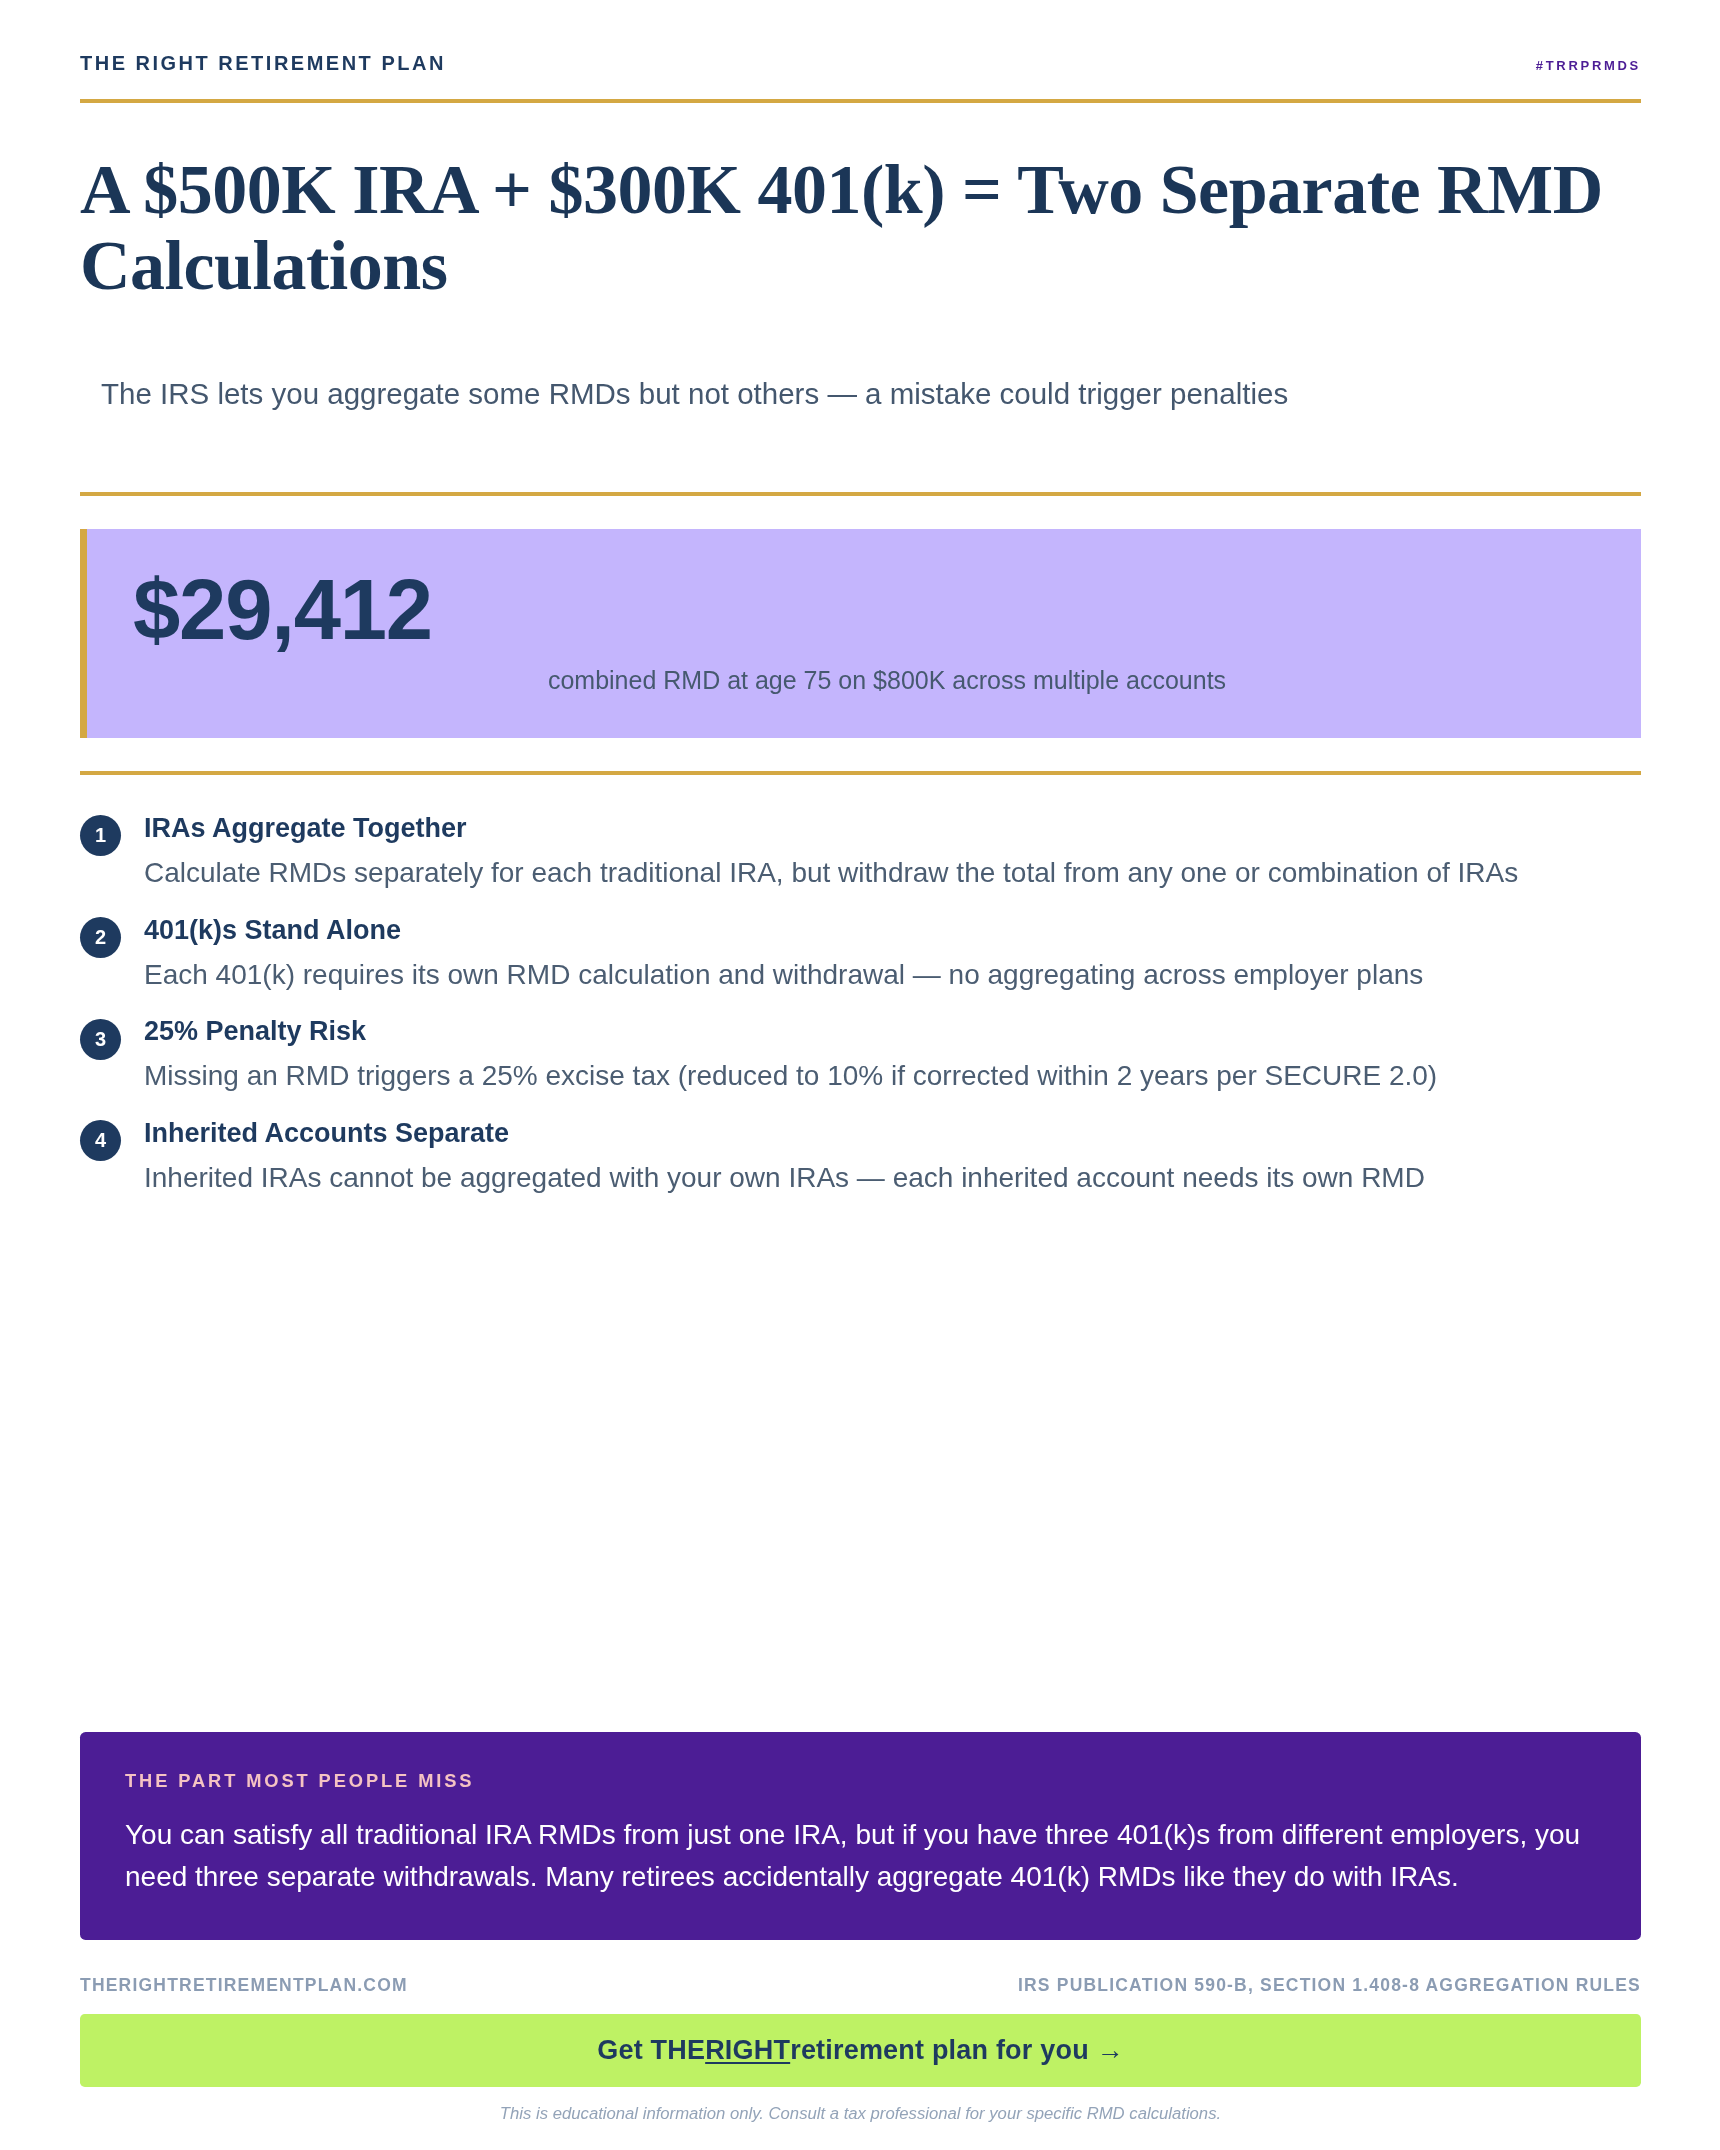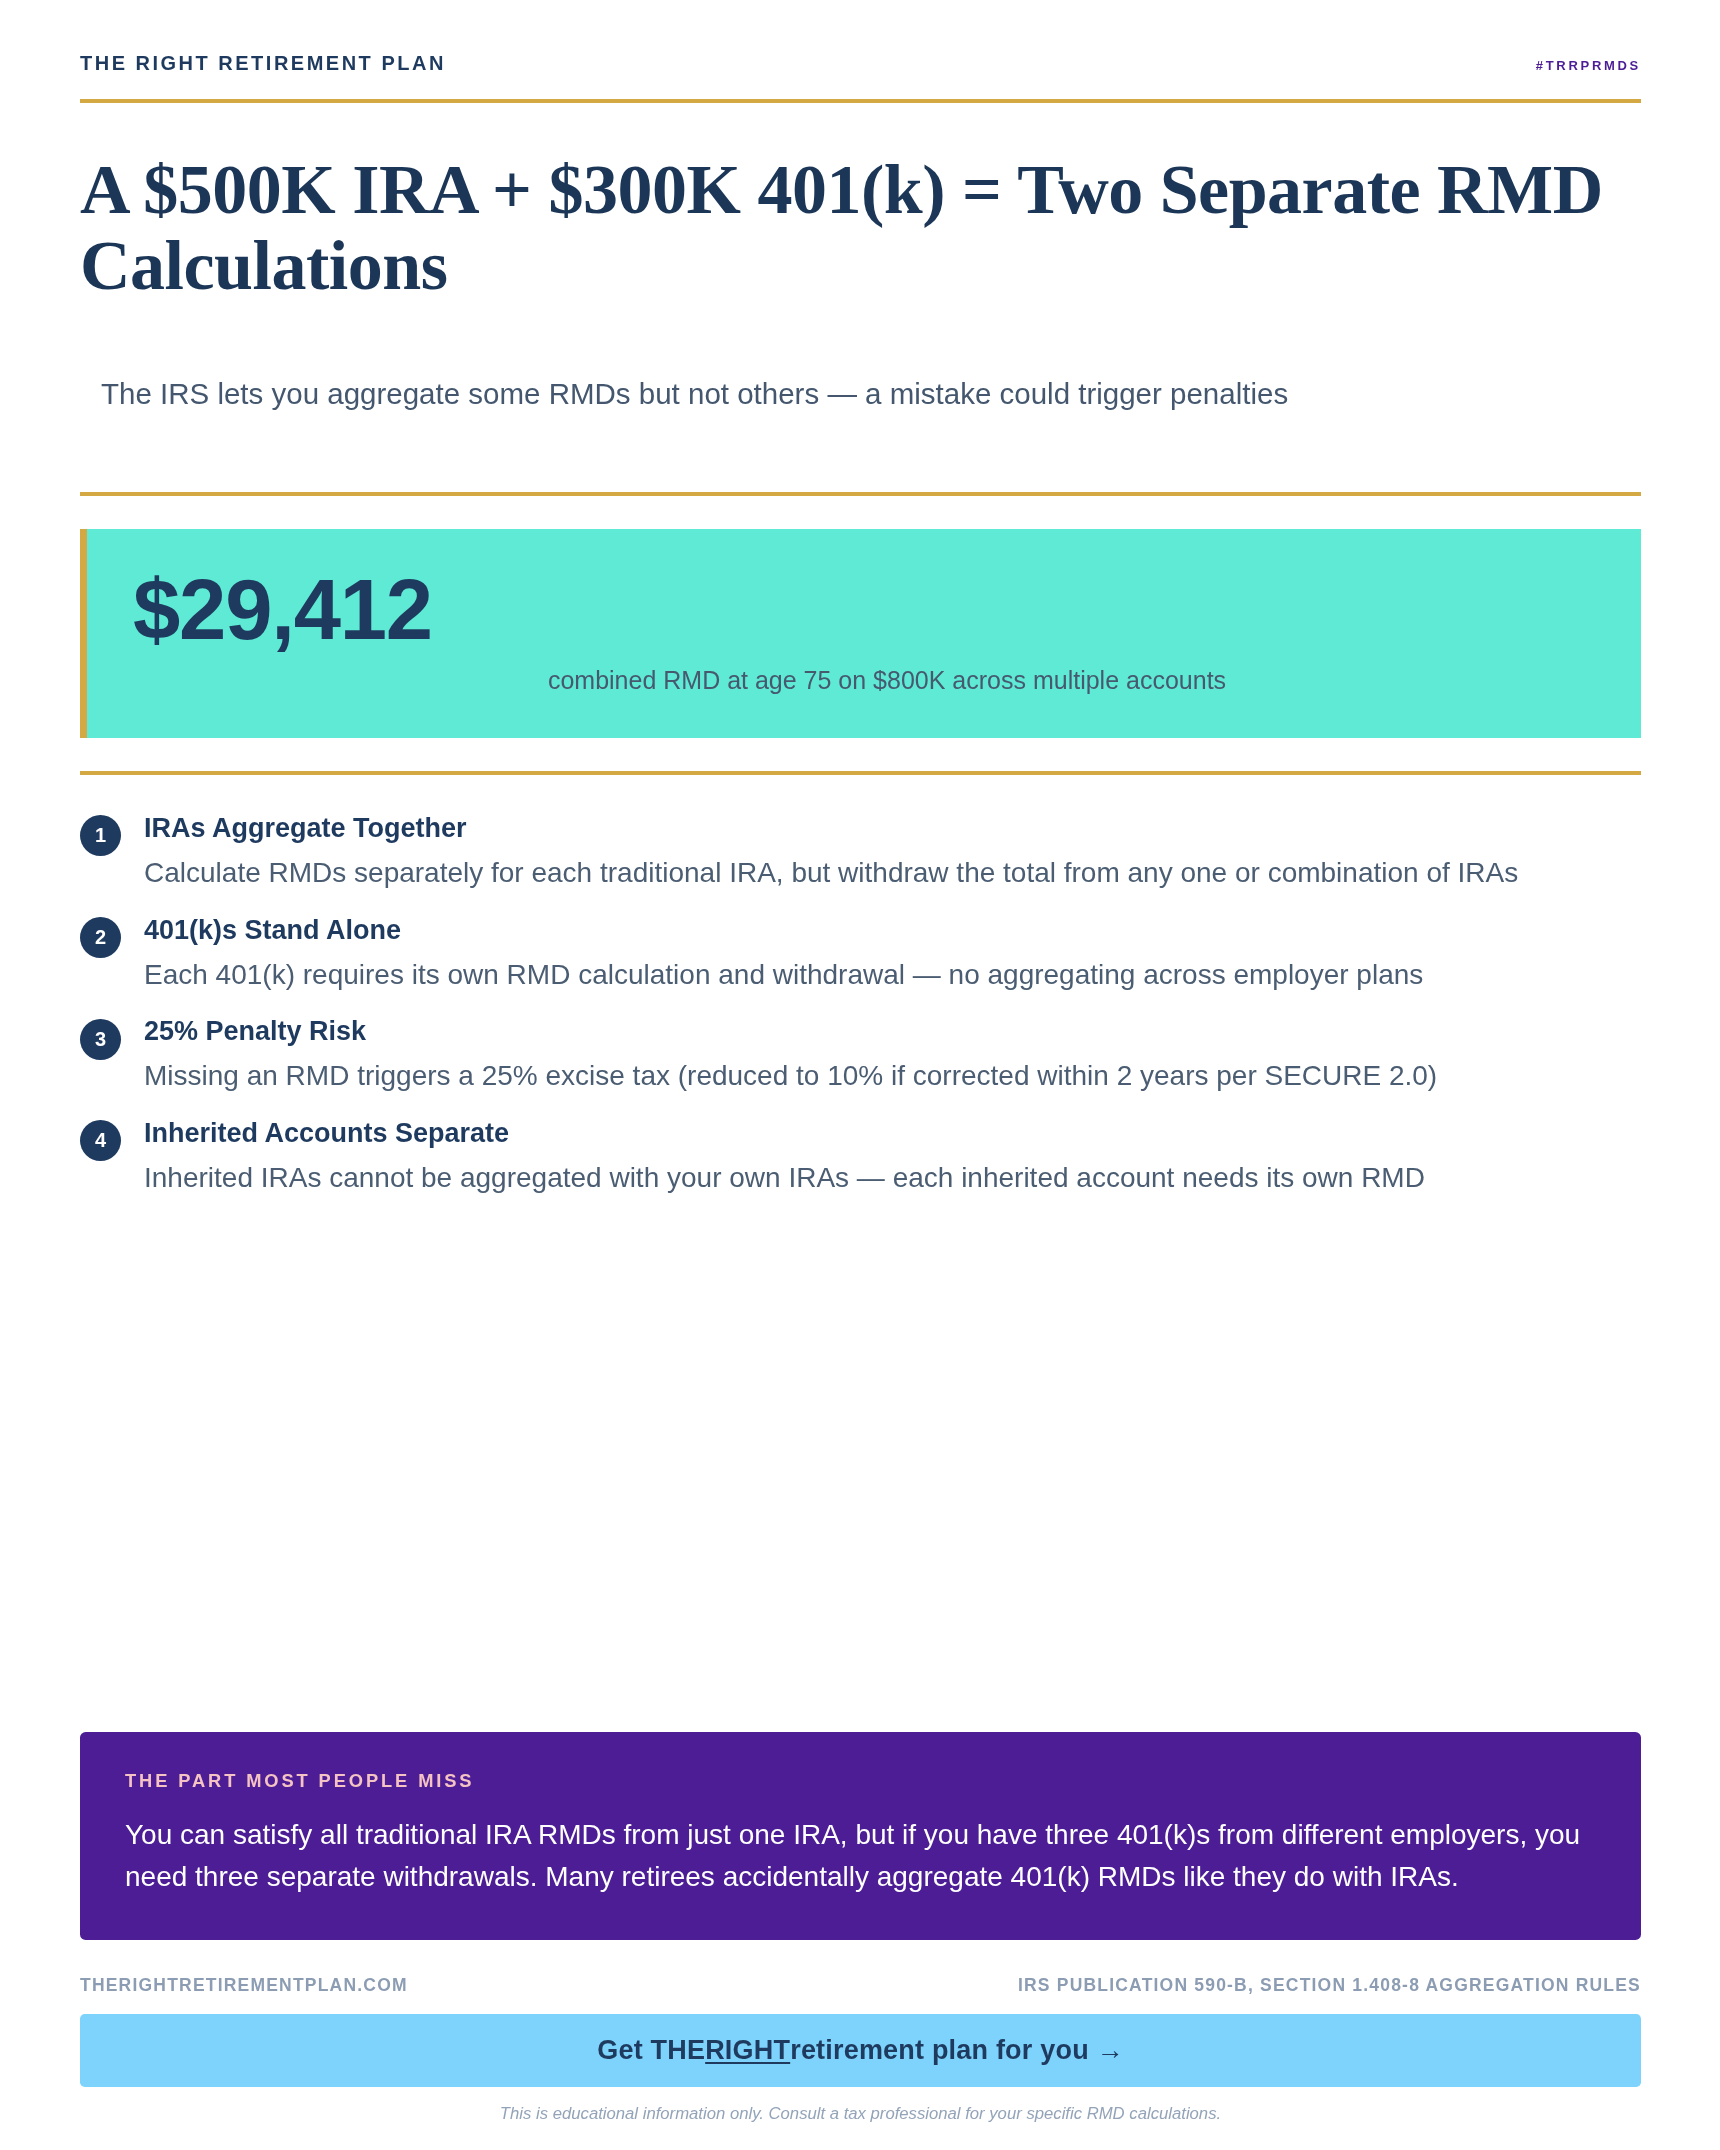--- a/index.html
+++ b/index.html
@@ -76,21 +76,21 @@
     margin-top: 24px;
     font-weight: 400;
     margin-left: 21px;
   }
 
   .gap-before-statrule { height: 49px; }
 
   
   .statbox {
     margin-top: 33px;
-    background: #5eead4;
+    background: #c4b5fd;
     border-left: 7.2px solid #d4a843;
     box-sizing: border-box;
     padding: 38px 0 41px 46px;
     display: flex;
     flex-direction: column;
   }
   .stat-value {
     font-size: 85px;
     font-weight: 700;
     color: #1e3a5f;
@@ -187,21 +187,21 @@
     font-size: 17.5px;
     font-weight: 700;
     letter-spacing: 1.2px;
     color: #8b9cb3;
     text-transform: uppercase;
     white-space: nowrap;
   }
 
   
   .cta {
-    background: #7dd3fc;
+    background: #bef264;
     border-radius: 4.8px;
     height: 73px;
     display: flex;
     align-items: center;
     justify-content: center;
     color: #1e3a5f;
     font-size: 27px;
     font-weight: 700;
     letter-spacing: 0.2px;
     cursor: pointer;

